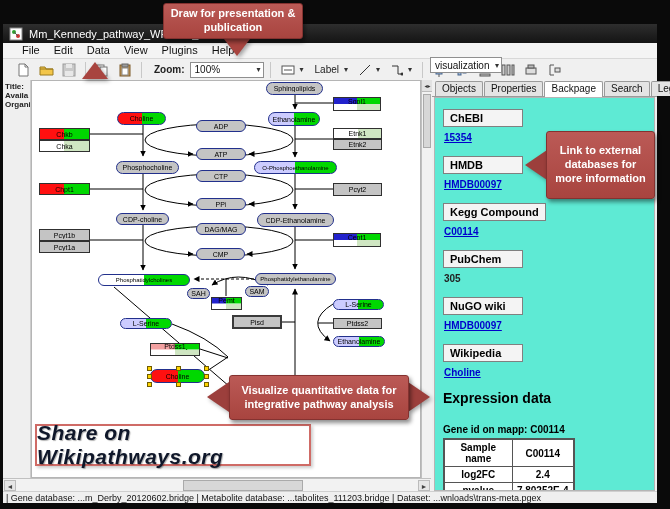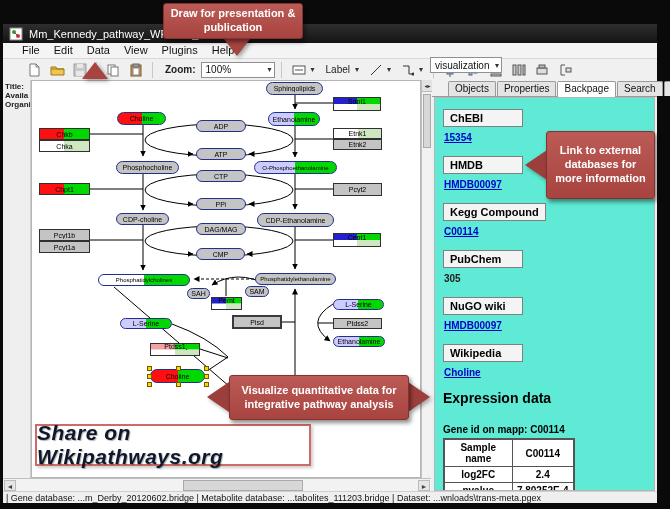--- a/index.html
+++ b/index.html
@@ -5,42 +5,42 @@
   html,body{margin:0;padding:0;background:#222;}
   *{box-sizing:border-box;}
   .app{position:relative;width:670px;height:509px;background:#0a0a0a;font-family:"Liberation Sans",sans-serif;overflow:hidden;}
   
   .titlebar{position:absolute;left:3px;top:24px;width:654px;height:19px;background:linear-gradient(#2e2e2e,#141414);display:flex;align-items:center;gap:6px;padding:0 6px;}
   .titlebar .ttext{color:#fff;font-size:11px;white-space:nowrap;}
   
   .inner{position:absolute;left:3px;top:43px;width:654px;height:460px;background:#f0f0f0;}
   .menubar{position:absolute;left:0;top:0;width:100%;height:16px;background:#f4f4f4;border-bottom:1px solid #d8d8d8;display:flex;align-items:flex-start;padding-left:12px;font-size:11px;color:#111;}
   .menu-item{padding:1px 7px;cursor:default;}
-  .toolbar{position:absolute;left:0;top:16px;width:100%;height:22px;background:#f0f0f0;border-bottom:1px solid #cfcfcf;display:flex;align-items:center;gap:3px;padding-left:21px;}
+  .toolbar{position:absolute;left:0;top:16px;width:100%;height:22px;background:#f0f0f0;border-bottom:1px solid #cfcfcf;display:flex;align-items:center;gap:3px;padding-left:10px;}
   .tbtn{border:1px solid transparent;background:transparent;width:20px;height:18px;display:flex;align-items:center;justify-content:center;padding:0;}
   .tbtn.wide{width:auto;padding:0 3px;font-size:10px;color:#222;gap:2px;}
   .tsep{width:1px;height:16px;background:#c8c8c8;margin:0 3px;}
   .zoom-label{font-size:10px;font-weight:bold;color:#222;margin:0 2px 0 6px;}
   .combo{display:inline-flex;align-items:center;justify-content:space-between;background:#fff;border:1px solid #8f8f8f;height:16px;font-size:10px;padding:0 2px 0 4px;color:#111;}
   .caret{font-size:8px;color:#333;margin-left:3px;}
   .vis-combo{position:absolute;left:427px;top:14px;width:72px;}
   
   .leftstrip{position:absolute;left:0;top:37px;width:28px;height:398px;background:#efefef;border-right:1px solid #cccccc;overflow:hidden;padding:2px 0 0 2px;}
   .leftstrip span{display:block;font-size:8px;font-weight:bold;color:#222;white-space:nowrap;line-height:9px;}
   .canvas{position:absolute;left:28px;top:37px;width:390px;height:398px;background:#fff;border:1px solid #b5b5b5;overflow:hidden;}
   .vscroll{position:absolute;left:418px;top:37px;width:11px;height:398px;background:#f2f2f2;border-left:1px solid #c0c0c0;}
   .vscroll .vthumb{position:absolute;left:1px;top:14px;width:8px;height:54px;background:#d7d7d7;border:1px solid #aaa;}
   .vsplit{position:absolute;left:0;top:0;width:11px;height:12px;background:#e2e2e2;border-bottom:1px solid #bbb;font-size:6px;text-align:center;line-height:12px;color:#333;}
   .hscroll{position:absolute;left:0;top:435px;width:428px;height:13px;background:#f2f2f2;border-top:1px solid #c0c0c0;}
   .harrow{position:absolute;top:1px;width:12px;height:11px;font-size:7px;line-height:11px;text-align:center;color:#444;background:#e6e6e6;border:1px solid #bbb;}
   .hthumb{position:absolute;left:180px;top:1px;width:120px;height:11px;background:#d7d7d7;border:1px solid #aaa;}
   .statusbar{position:absolute;left:0;top:448px;width:100%;height:12px;background:#efefef;border-top:1px solid #cfcfcf;font-size:9px;color:#111;padding:1px 3px;white-space:nowrap;overflow:hidden;}
   
   .rightpanel{position:absolute;left:429px;top:37px;width:225px;height:411px;background:#f0f0f0;}
-  .tabsrow{display:flex;align-items:flex-end;height:17px;padding-left:16px;gap:1px;border-bottom:1px solid #9a9a9a;}
+  .tabsrow{display:flex;align-items:flex-end;height:17px;padding-left:3px;gap:1px;border-bottom:1px solid #9a9a9a;}
   .tab{font-size:10px;color:#111;background:#e4e4e4;border:1px solid #9a9a9a;border-bottom:none;padding:1px 6px 2px;border-radius:2px 2px 0 0;}
   .tab.active{background:#fff;font-weight:normal;position:relative;top:1px;padding-bottom:3px;}
   .panelbody{position:absolute;left:2px;right:2px;top:17px;bottom:0;background:#5eead4;border:1px solid #b5b5b5;overflow:hidden;padding:10px 0 0 8px;}
   .db-header{display:inline-block;min-width:80px;background:#f4f4f4;border:1px solid #808080;font-size:11px;font-weight:bold;color:#000;padding:2px 6px;margin-bottom:5px;}
   .db-val{font-size:10px;font-weight:bold;margin:0 0 12px 1px;}
   .db-val a{color:#0000cc;}
   .db-val.plain{font-weight:bold;color:#222;}
   .exp-title{font-size:14px;font-weight:bold;margin:4px 0 18px;}
   .geneid{font-size:10px;font-weight:bold;margin-bottom:3px;}
   table.exp{border-collapse:collapse;border:2px solid #555;}

